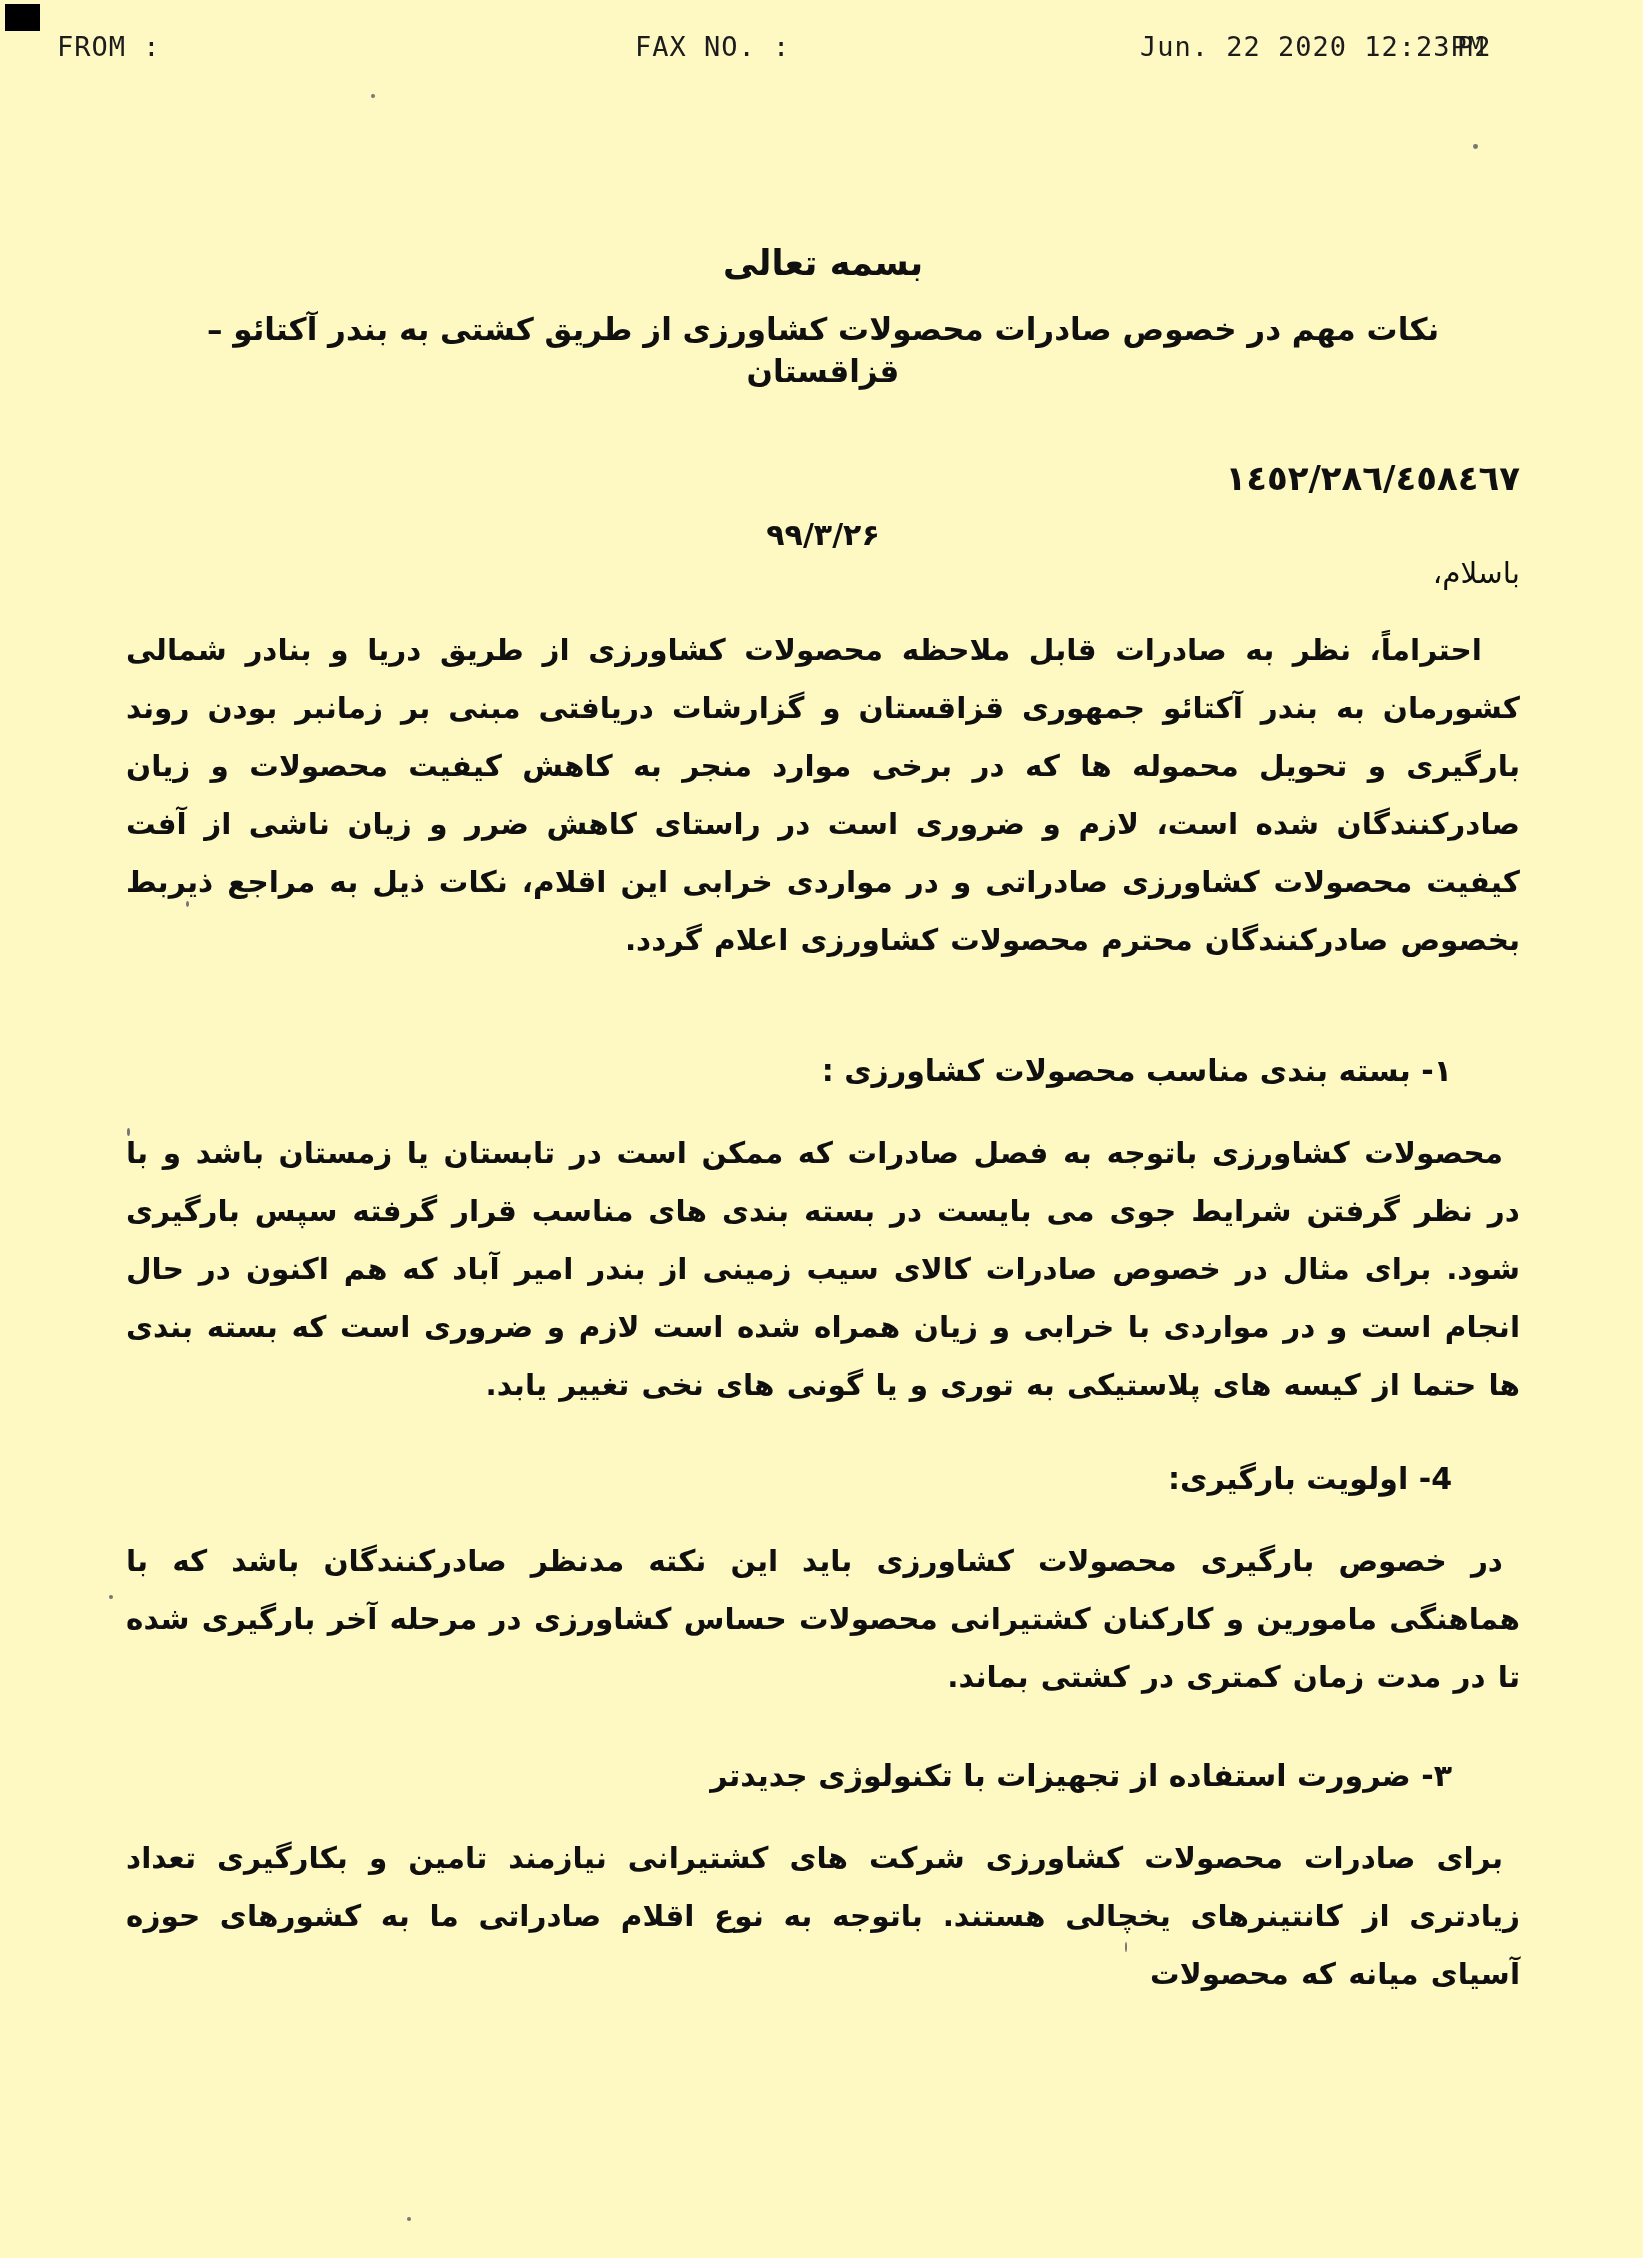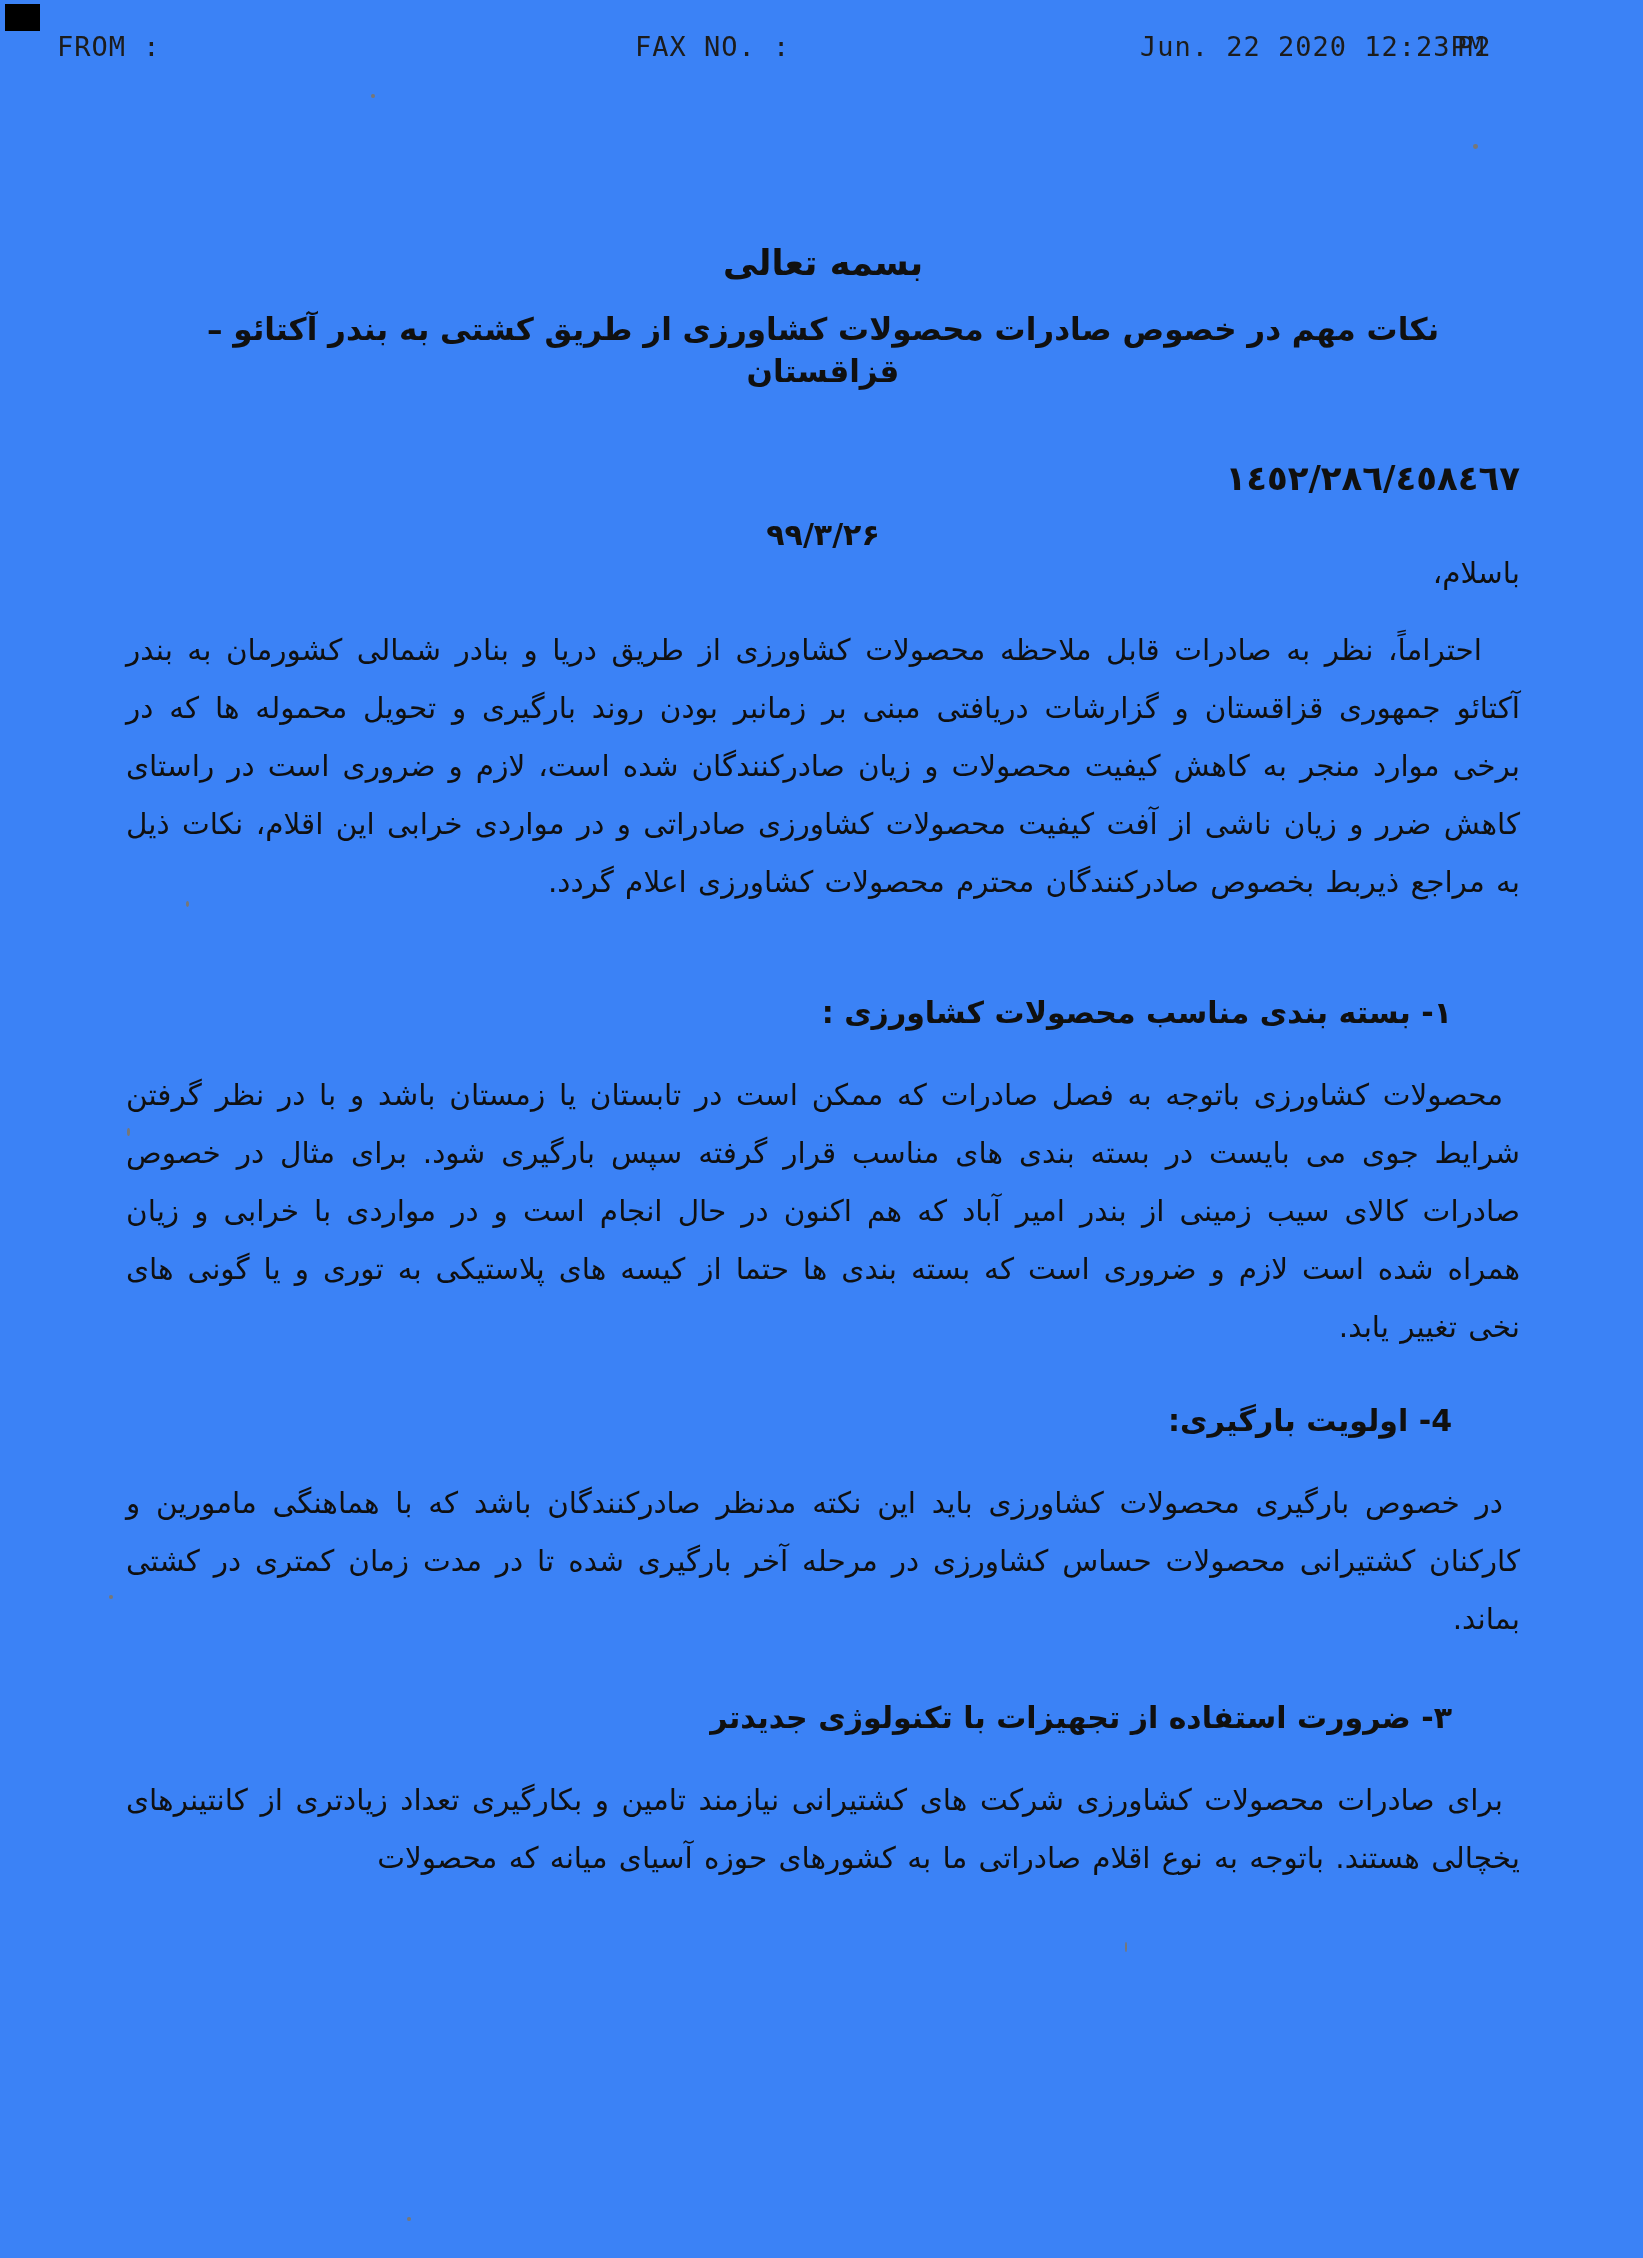--- a/index.html
+++ b/index.html
@@ -1,20 +1,20 @@
 <!DOCTYPE html>
 <html lang="fa" style="font-size:15px"><head>
 <meta charset="utf-8">
 <style>
   html, body { margin: 0; padding: 0; background: #e8e8e8; }
   .page {
     position: relative;
     width: 1644px;
     height: 2259px;
-    background: #3b82f6;
+    background: #fef9c3;
     overflow: hidden;
     font-family: "DejaVu Sans", sans-serif;
     color: #101010;
   }
   
   .fax-header {
     position: absolute;
     top: 31px; left: 0; right: 0; height: 32px;
     font-family: "DejaVu Sans Mono", monospace;
     font-size: 27px;
@@ -67,20 +67,21 @@
     font-size: 29.5px;
     line-height: 38px;
     text-align: right;
   }
   .body-par {
     margin: 28.5px 0 0 0;
     font-size: 29.5px;
     line-height: 58px;
     text-align: justify;
     word-spacing: 1.9px;
+    font-weight: bold;
   }
   .body-par.intro { text-indent: 38px; }
   .body-par.sec   { text-indent: 17px; }
   .section-heading {
     margin: 81px 0 0 0;
     padding-right: 68px;
     font-size: 30px;
     font-weight: bold;
     line-height: 42px;
     text-align: right;

